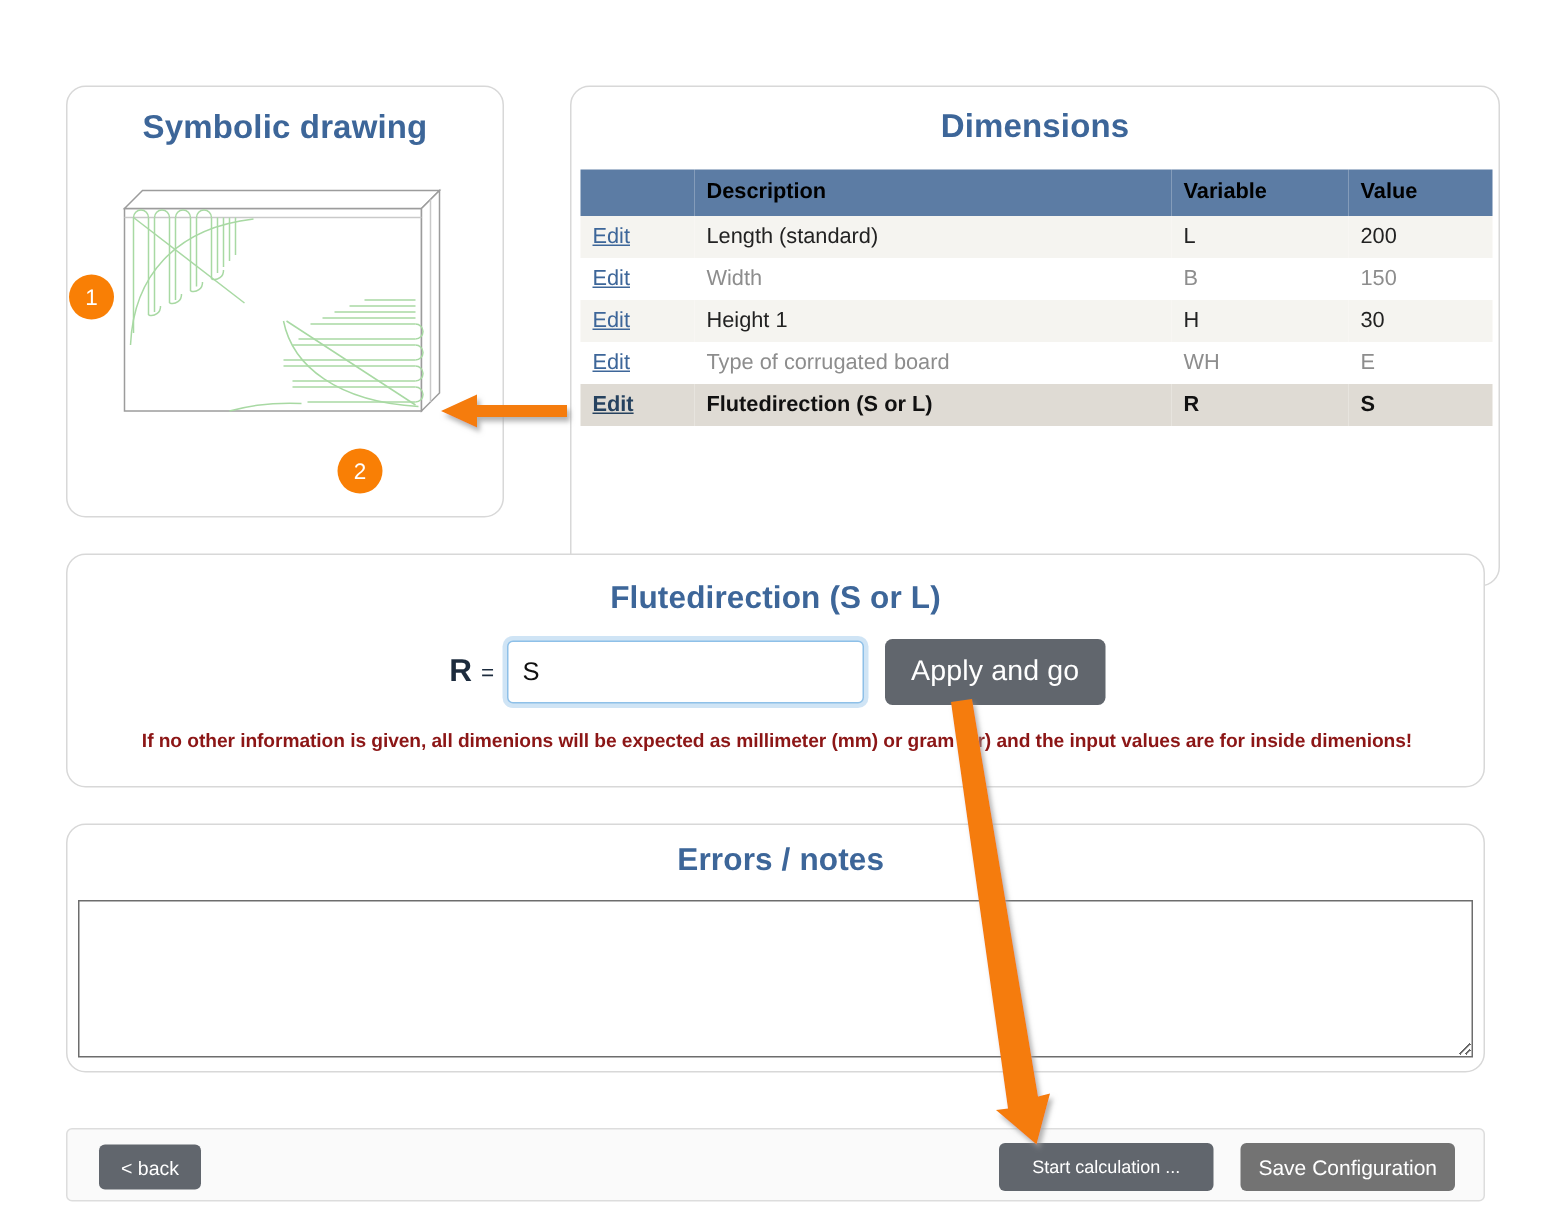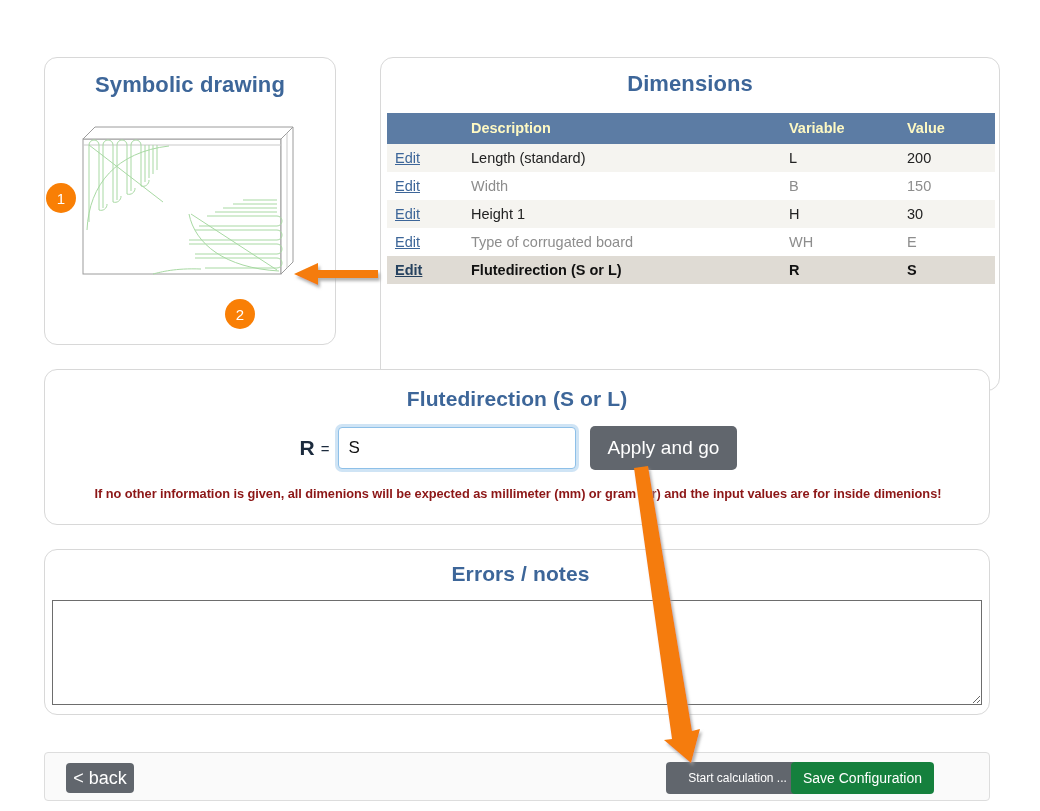--- a/index.html
+++ b/index.html
@@ -43,21 +43,21 @@
   #dimensions-panel .panel-title { margin-top: 13px; }
 
   table.dims {
     position: absolute; left: 6px; top: 55px;
     width: 608px;
     border-collapse: collapse;
     font-size: 14.5px;
   }
   table.dims thead th {
     background: #5c7ca4;
-    color: #fef9c3;
+    color: #000000;
     font-weight: bold;
     text-align: left;
     padding: 7px 8px 8px 8px;
     font-size: 14.5px;
     border: none;
   }
   table.dims tbody td {
     padding: 6px 8px;
     border: none;
     color: #222222;
@@ -155,29 +155,29 @@
   }
   .btn {
     position: absolute;
     border: none; border-radius: 4px;
     color: #ffffff;
     font-family: "Liberation Sans", sans-serif;
     cursor: pointer;
   }
   #back-button {
     left: 21px; top: 10px; width: 68px; height: 30px;
-    background: #61666d; font-size: 18px;
+    background: #61666d; font-size: 13px;
   }
   #start-calc-button {
     left: 621px; top: 9px; width: 143px; height: 32px;
     background: #61666d; font-size: 12px;
   }
   #save-config-button {
-    left: 746px; top: 9px; width: 143px; height: 32px;
-    background: #15803d; font-size: 14px;
+    left: 782px; top: 9px; width: 143px; height: 32px;
+    background: #737373; font-size: 14px;
   }
 
   
   .marker {
     position: absolute;
     width: 30px; height: 30px;
     border-radius: 50%;
     background: #f97f05;
     color: #ffffff;
     font-size: 15px;

